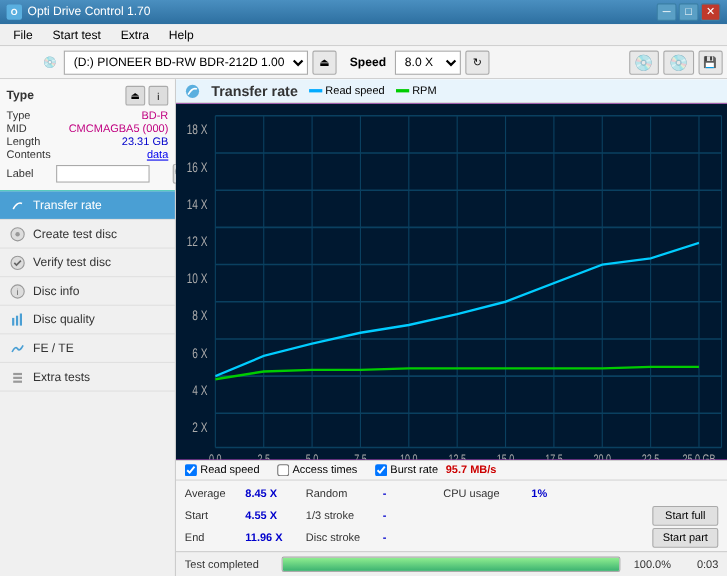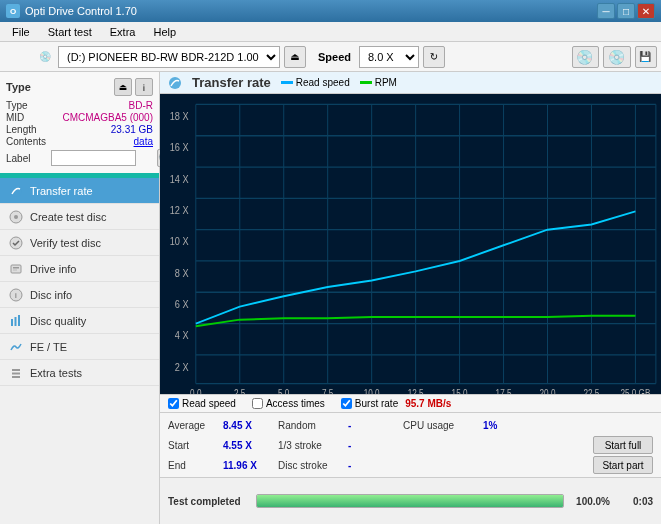--- a/index.html
+++ b/index.html
@@ -97,21 +97,21 @@
       width: 160px;
       background: #f0f0f0;
       border-right: 1px solid #ccc;
       display: flex;
       flex-direction: column;
       flex-shrink: 0;
     }
 
     
     .disc-panel {
-      border-bottom: 5px solid #14b8a6;
+      border-bottom: 1px solid #14b8a6;
       padding: 6px;
       background: #f8f8f8;
     }
     .disc-panel-header {
       display: flex;
       align-items: center;
       justify-content: space-between;
       margin-bottom: 4px;
     }
     .disc-icon-area { display: flex; gap: 3px; }
@@ -230,24 +230,23 @@
       cursor: pointer;
       border-radius: 2px;
       padding: 0 6px;
     }
 
     
     .progress-area {
       display: flex;
       align-items: center;
       gap: 8px;
-      padding: 16px 8px;
+      padding: 4px 8px;
       background: #f0f0f0;
       border-top: 1px solid #ccc;
-      font-weight: bold;
     }
     .progress-label { font-size: 10px; color: #333; width: 80px; }
     .progress-bar-container {
       flex: 1;
       height: 14px;
       background: #e0e0e0;
       border: 1px solid #aaa;
       border-radius: 2px;
       overflow: hidden;
     }
@@ -357,30 +356,20 @@
           <svg width="14" height="14" viewBox="0 0 14 14">
               <circle cx="7" cy="7" r="6" fill="#ddd" stroke="#999"></circle>
               <path d="M4,7 L6,9 L10,5" stroke="#666" stroke-width="1.5" fill="none"></path>
             </svg>
         </div>
         <span class="nav-item-label">Verify test disc</span>
       </div>
       <div class="nav-item">
         <div class="nav-item-icon">
           <svg width="14" height="14" viewBox="0 0 14 14">
-              <rect x="2" y="3" width="10" height="8" rx="1" fill="#ddd" stroke="#999"></rect>
-              <rect x="4" y="5" width="6" height="1.5" fill="#999"></rect>
-              <rect x="4" y="7.5" width="4" height="1" fill="#bbb"></rect>
-            </svg>
-        </div>
-        <span class="nav-item-label">Drive info</span>
-      </div>
-      <div class="nav-item">
-        <div class="nav-item-icon">
-          <svg width="14" height="14" viewBox="0 0 14 14">
               <circle cx="7" cy="7" r="6" fill="#ddd" stroke="#999"></circle>
               <text x="6" y="10" font-size="8" fill="#666">i</text>
             </svg>
         </div>
         <span class="nav-item-label">Disc info</span>
       </div>
       <div class="nav-item">
         <div class="nav-item-icon">
           <svg width="14" height="14" viewBox="0 0 14 14">
               <rect x="2" y="5" width="2" height="7" fill="#4a9fd4"></rect>

